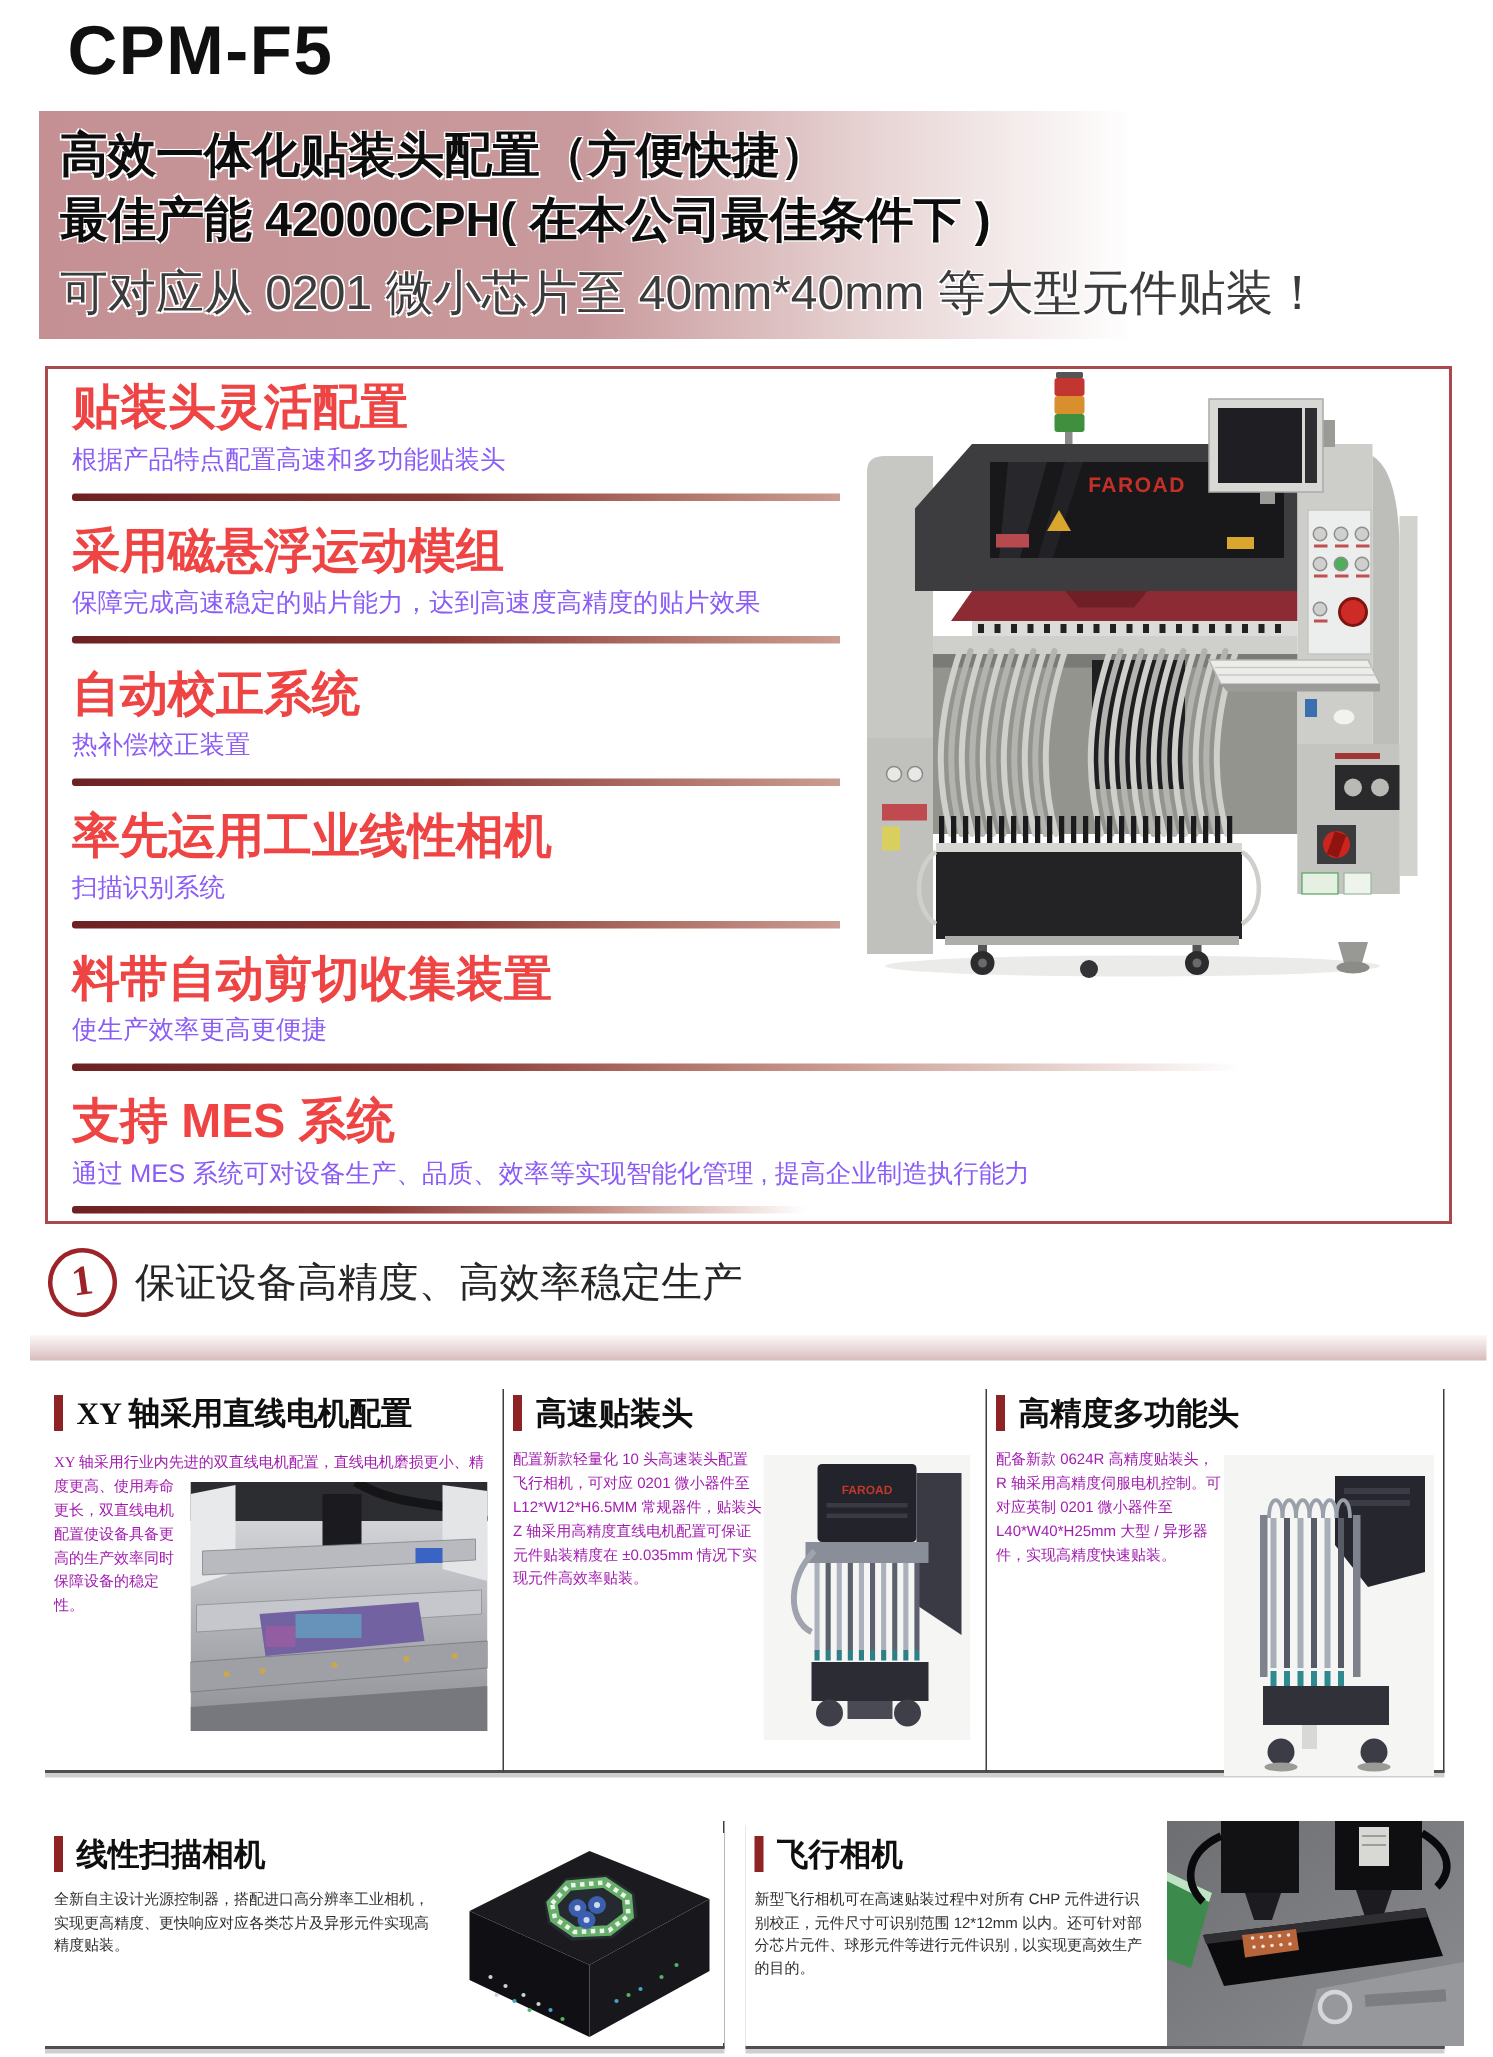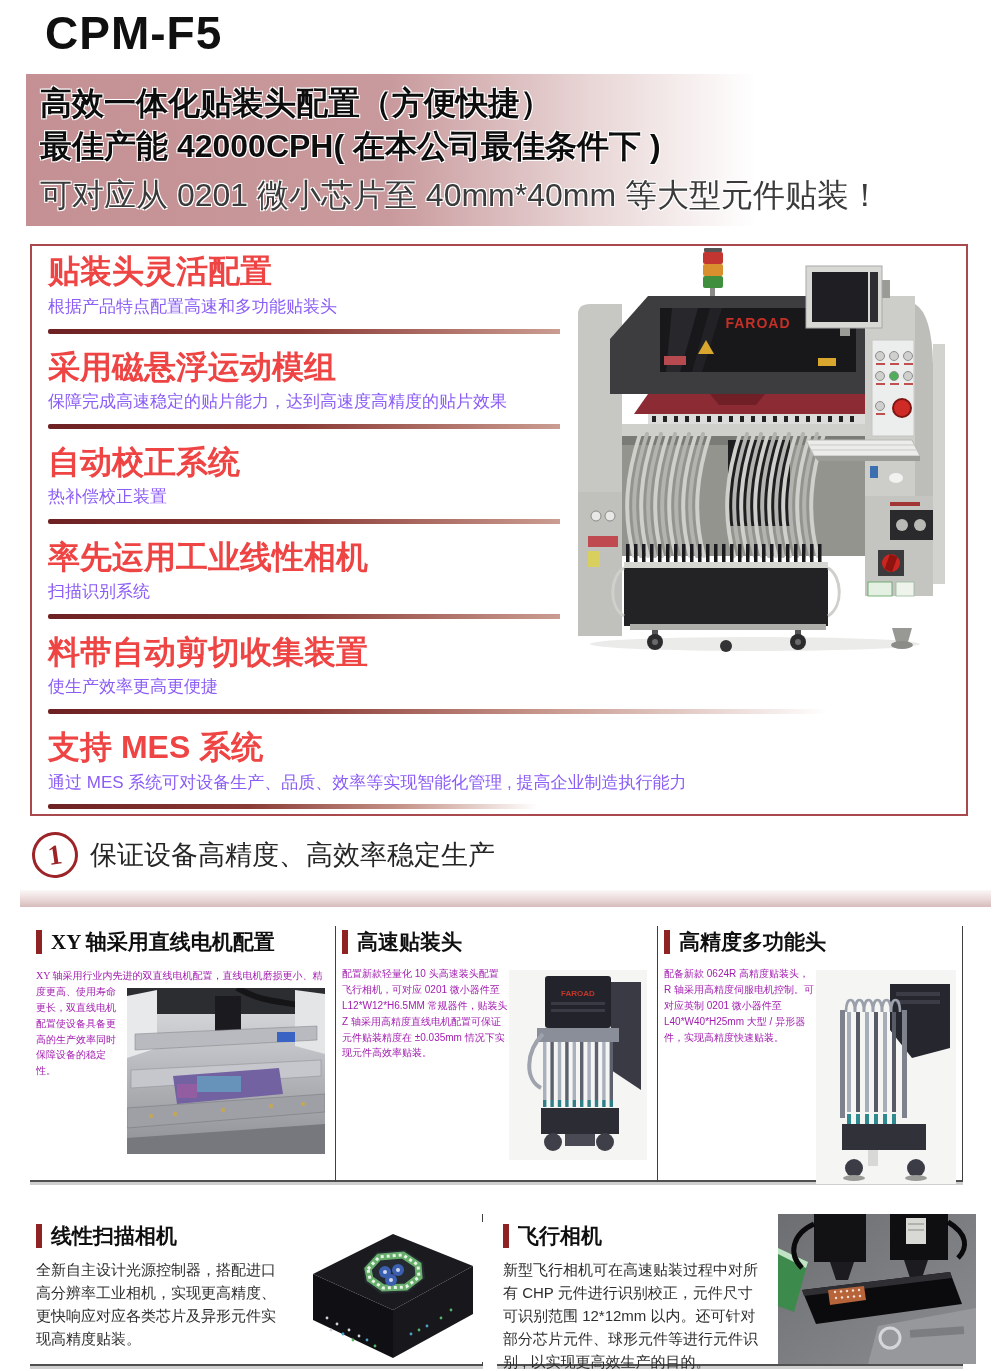--- a/index.html
+++ b/index.html
@@ -74,21 +74,21 @@
   .c3 .g-body{width:152px;}
   
   .grid2{margin:32px 0 0 30px;display:flex;}
   .bbox{box-sizing:border-box;position:relative;height:152px;
     border-right:1.5px solid #3f3f3f;border-bottom:2px solid #4f4f4f;box-shadow:0 3px 0 #cfcfcf;
     padding:8px 0 0 6px;}
   .bbox.b1{width:453px;margin-right:14px;}
   .bbox.b2{width:466px;}
   .b-flex{display:flex;gap:13px;}
   .b-left{width:252px;flex:0 0 auto;}
-  .b-body{font-size:15px;color:#2e2e2e;line-height:1.52;margin-top:9px;}
+  .b-body{font-size:10px;color:#2e2e2e;line-height:1.52;margin-top:9px;}
   .b-img{flex:1;display:flex;justify-content:flex-end;align-items:flex-start;}
   .b2 .b-left{width:262px;}
   .b2 .b-img{margin-top:-8px;}
   svg text{font-family:"Liberation Sans",sans-serif;}
 </style>
 </head>
 <body>
 
 <div class="page-title">CPM-F5</div>
 

